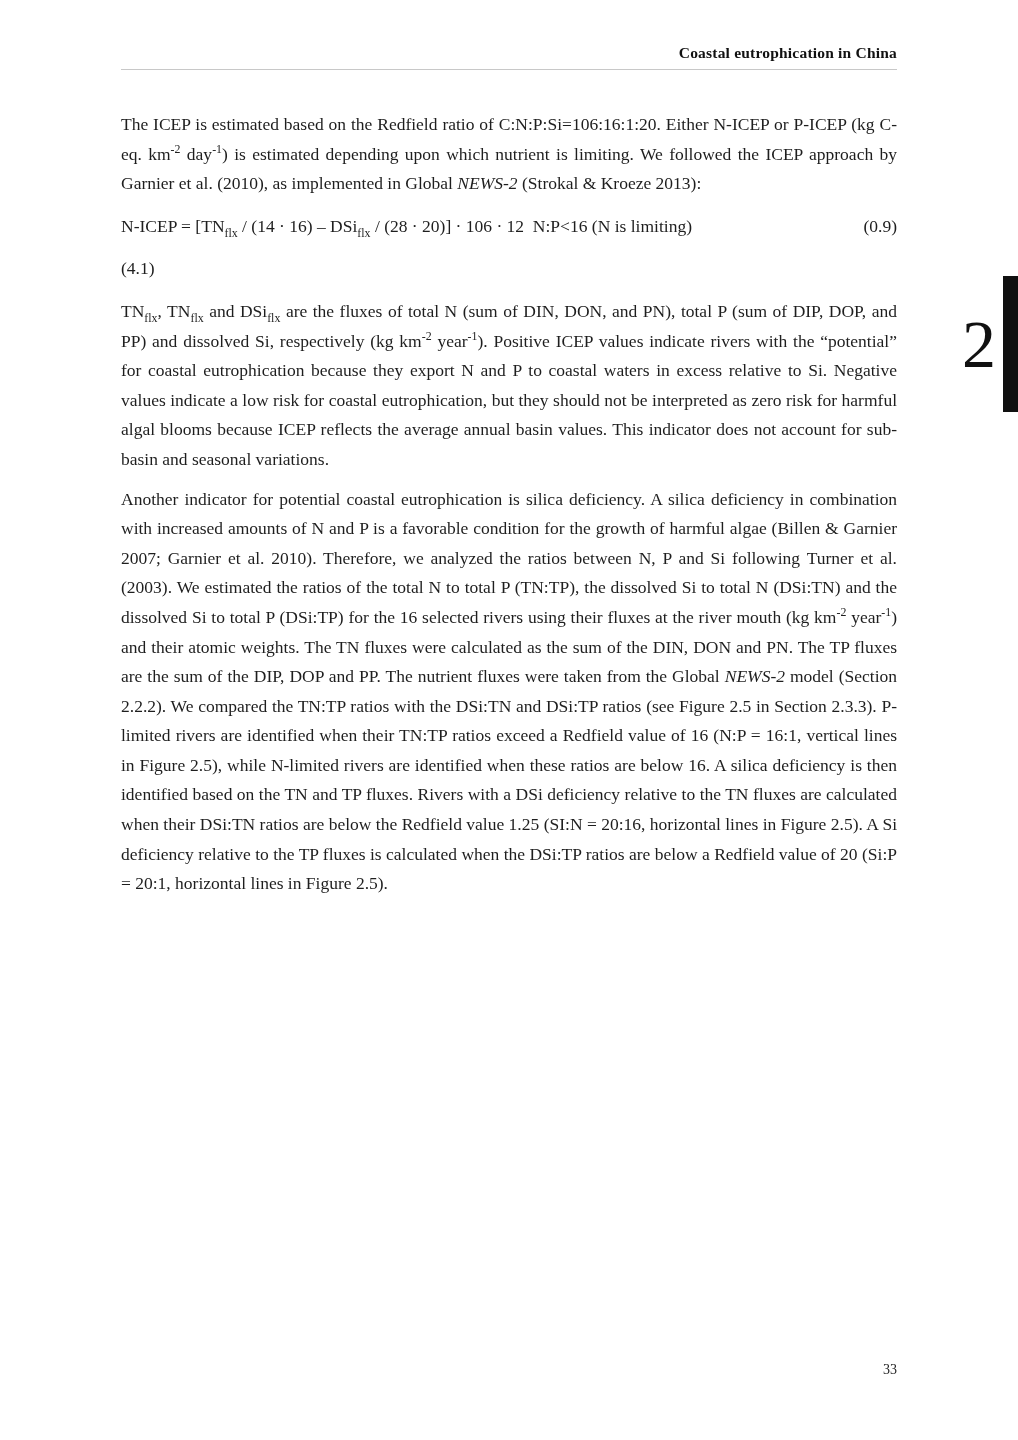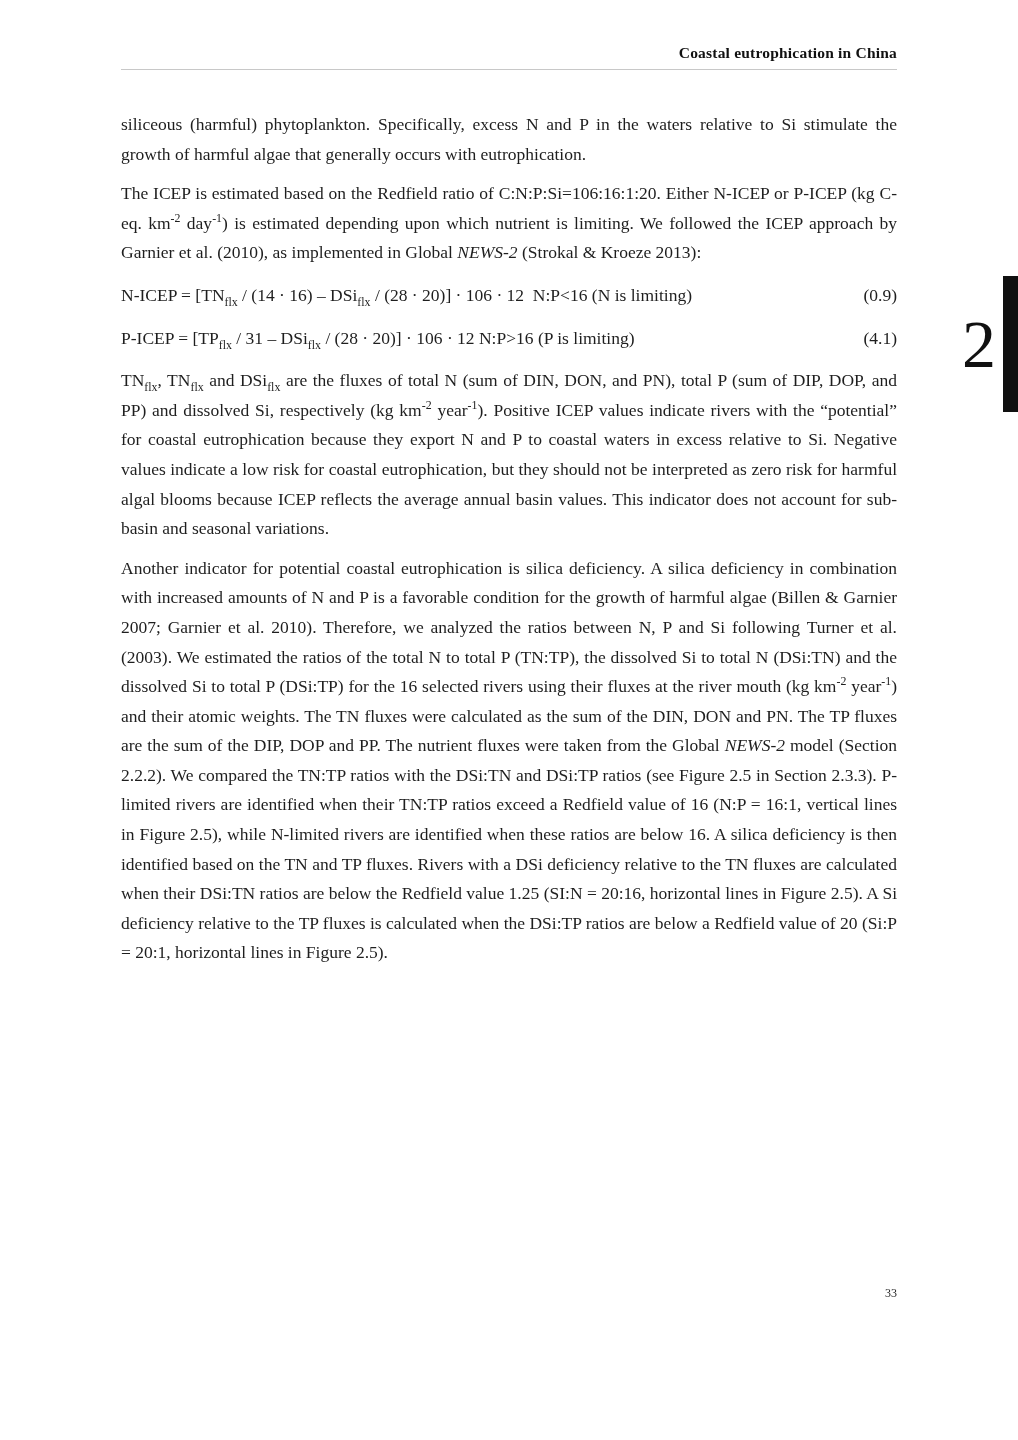--- a/index.html
+++ b/index.html
@@ -56,48 +56,46 @@
     color: #111;
     margin-right: 7px;
   }
   .chapter-bar {
     width: 15px;
     height: 136px;
     background: #101010;
   }
   .page-footer {
     position: absolute;
-    right: 121px; top: 1286px;
-    font-size: 12px;
+    right: 121px; top: 1362px;
+    font-size: 14px;
     color: #1e1e1e;
   }
 </style>
 </head>
 <body>
 
 <div class="page">
 
   <header>
     <div class="running-head">Coastal eutrophication in China</div>
     <hr class="head-rule">
   </header>
 
   <main class="body-text">
 
-    <p>siliceous (harmful) phytoplankton. Specifically, excess N and P in the waters relative to Si stimulate the growth of harmful algae that generally occurs with eutrophication.</p>
 
     <p>The ICEP is estimated based on the Redfield ratio of C:N:P:Si=106:16:1:20. Either N-ICEP or P-ICEP (kg C-eq. km<sup>-2</sup> day<sup>-1</sup>) is estimated depending upon which nutrient is limiting. We followed the ICEP approach by Garnier et al. (2010), as implemented in Global <i>NEWS-2</i> (Strokal &amp; Kroeze 2013):</p>
 
     <div class="equation">
       <span class="eq-body">N-ICEP = [TN<sub>flx</sub> / (14 · 16) – DSi<sub>flx</sub> / (28 · 20)] · 106 · 12&nbsp; N:P&lt;16 (N is limiting)</span>
       <span class="eq-num">(0.9)</span>
     </div>
 
     <div class="equation">
-      <span class="eq-body">P-ICEP = [TP<sub>flx</sub> / 31 – DSi<sub>flx</sub> / (28 · 20)] · 106 · 12 N:P&gt;16 (P is limiting)</span>
       <span class="eq-num">(4.1)</span>
     </div>
 
     <p>TN<sub>flx</sub>, TN<sub>flx</sub> and DSi<sub>flx</sub> are the fluxes of total N (sum of DIN, DON, and PN), total P (sum of DIP, DOP, and PP) and dissolved Si, respectively (kg km<sup>-2</sup> year<sup>-1</sup>). Positive ICEP values indicate rivers with the “potential” for coastal eutrophication because they export N and P to coastal waters in excess relative to Si. Negative values indicate a low risk for coastal eutrophication, but they should not be interpreted as zero risk for harmful algal blooms because ICEP reflects the average annual basin values. This indicator does not account for sub-basin and seasonal variations.</p>
 
     <p>Another indicator for potential coastal eutrophication is silica deficiency. A silica deficiency in combination with increased amounts of N and P is a favorable condition for the growth of harmful algae (Billen &amp; Garnier 2007; Garnier et al. 2010). Therefore, we analyzed the ratios between N, P and Si following Turner et al. (2003). We estimated the ratios of the total N to total P (TN:TP), the dissolved Si to total N (DSi:TN) and the dissolved Si to total P (DSi:TP) for the 16 selected rivers using their fluxes at the river mouth (kg km<sup>-2</sup> year<sup>-1</sup>) and their atomic weights. The TN fluxes were calculated as the sum of the DIN, DON and PN. The TP fluxes are the sum of the DIP, DOP and PP. The nutrient fluxes were taken from the Global <i>NEWS-2</i> model (Section 2.2.2). We compared the TN:TP ratios with the DSi:TN and DSi:TP ratios (see Figure 2.5 in Section 2.3.3). P-limited rivers are identified when their TN:TP ratios exceed a Redfield value of 16 (N:P = 16:1, vertical lines in Figure 2.5), while N-limited rivers are identified when these ratios are below 16. A silica deficiency is then identified based on the TN and TP fluxes. Rivers with a DSi deficiency relative to the TN fluxes are calculated when their DSi:TN ratios are below the Redfield value 1.25 (SI:N = 20:16, horizontal lines in Figure 2.5). A Si deficiency relative to the TP fluxes is calculated when the DSi:TP ratios are below a Redfield value of 20 (Si:P = 20:1, horizontal lines in Figure 2.5).</p>
 
   </main>
 
   <aside class="chapter-tab">

